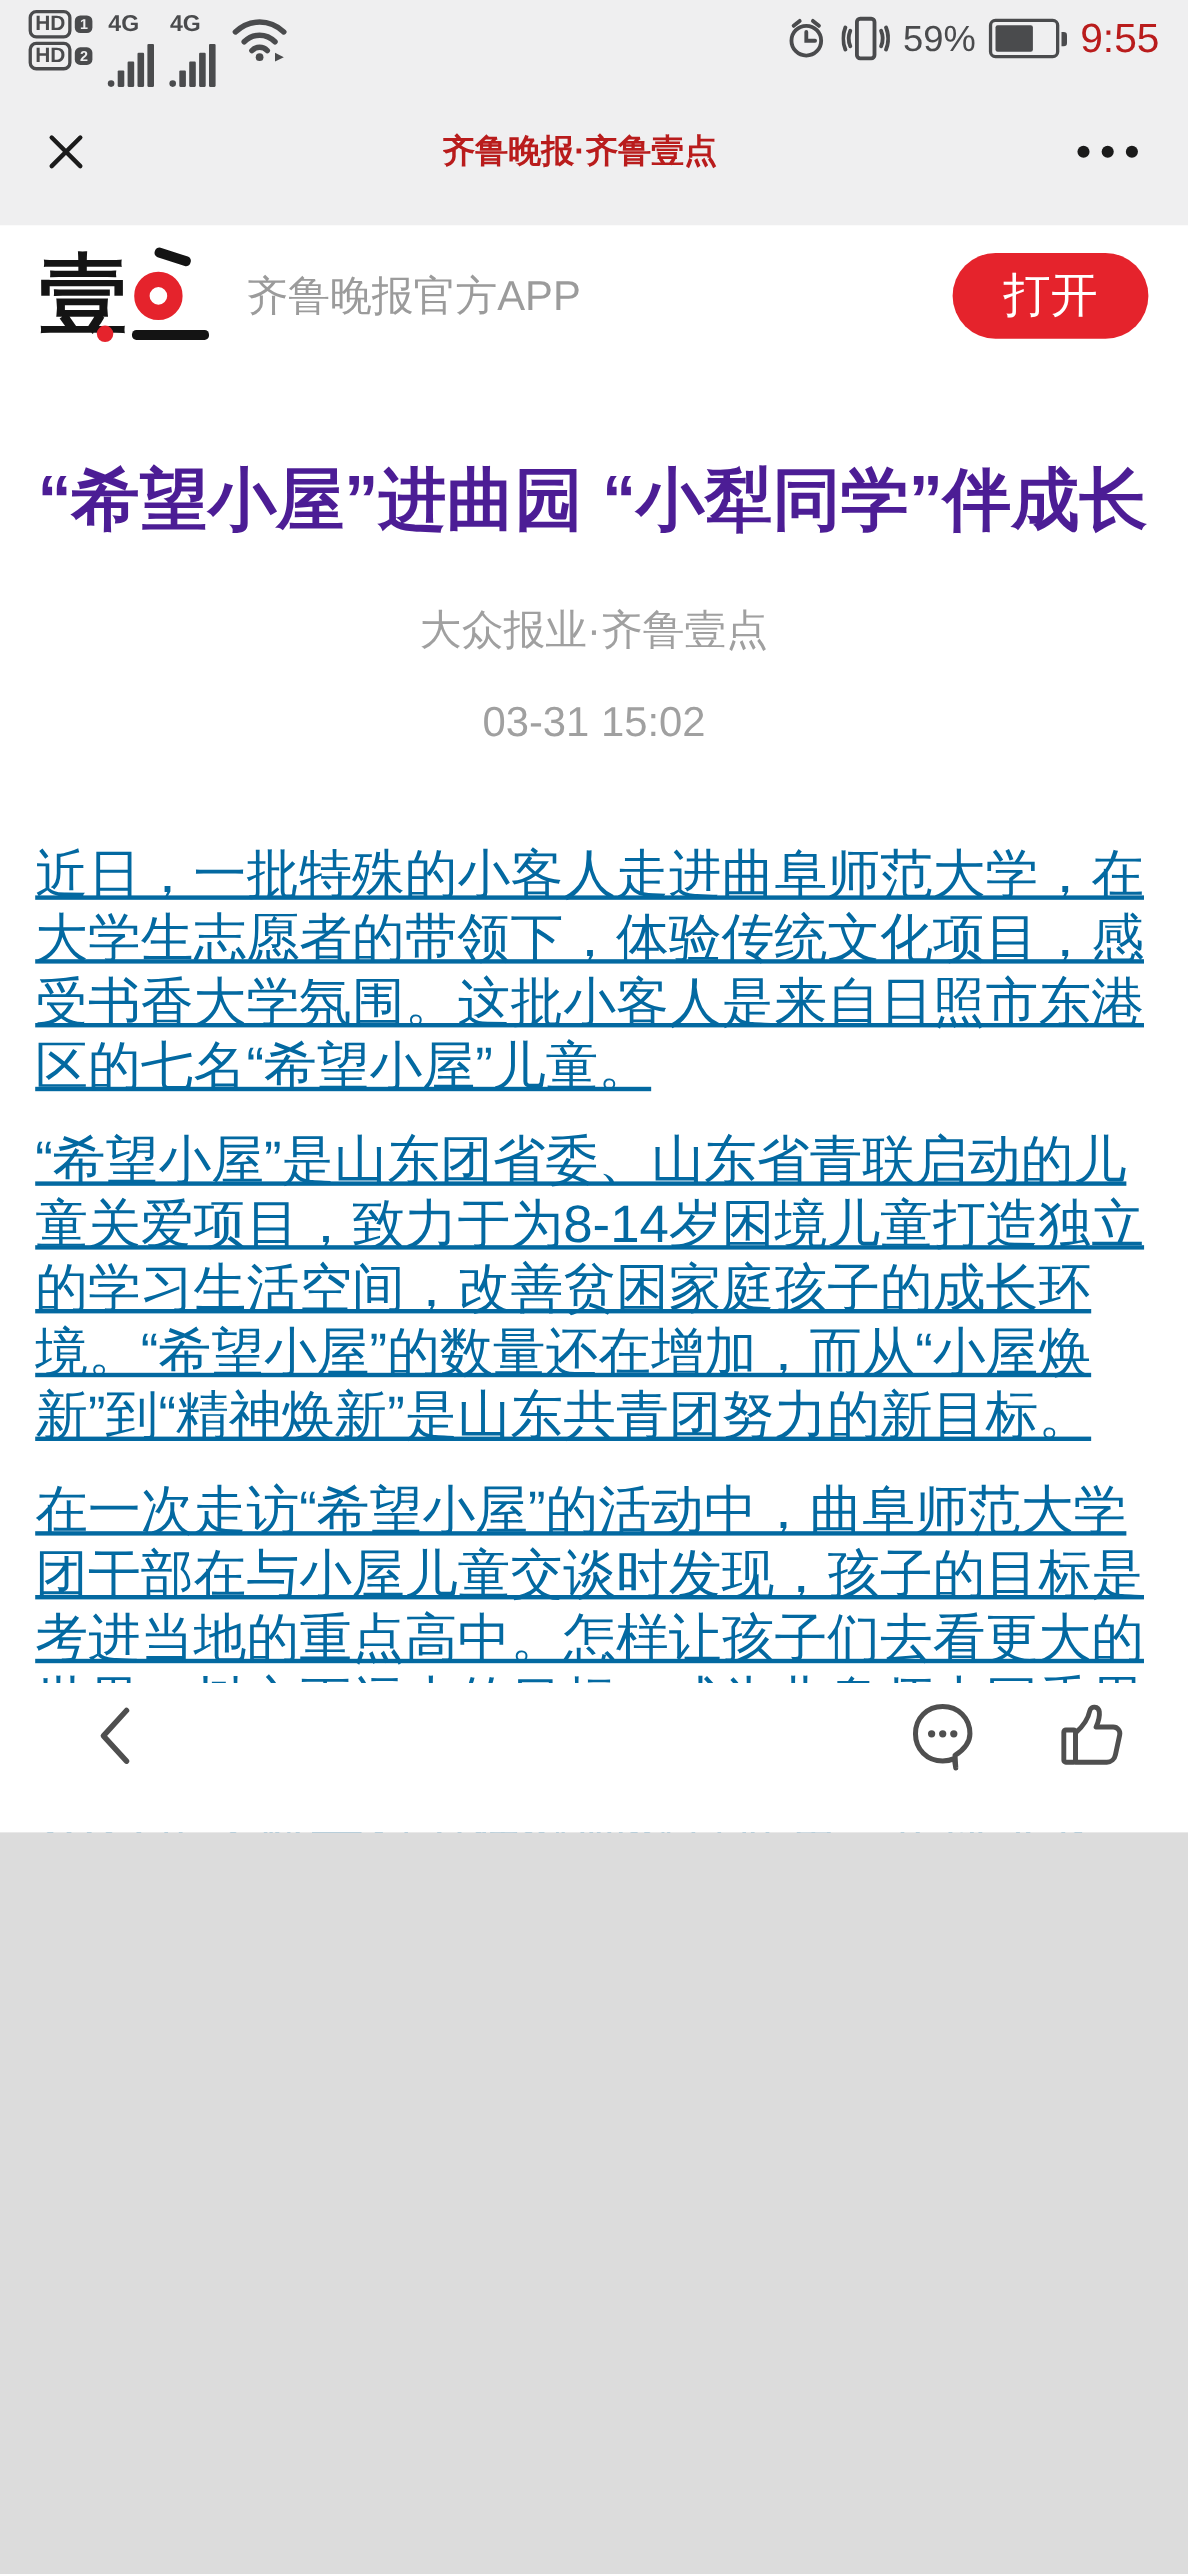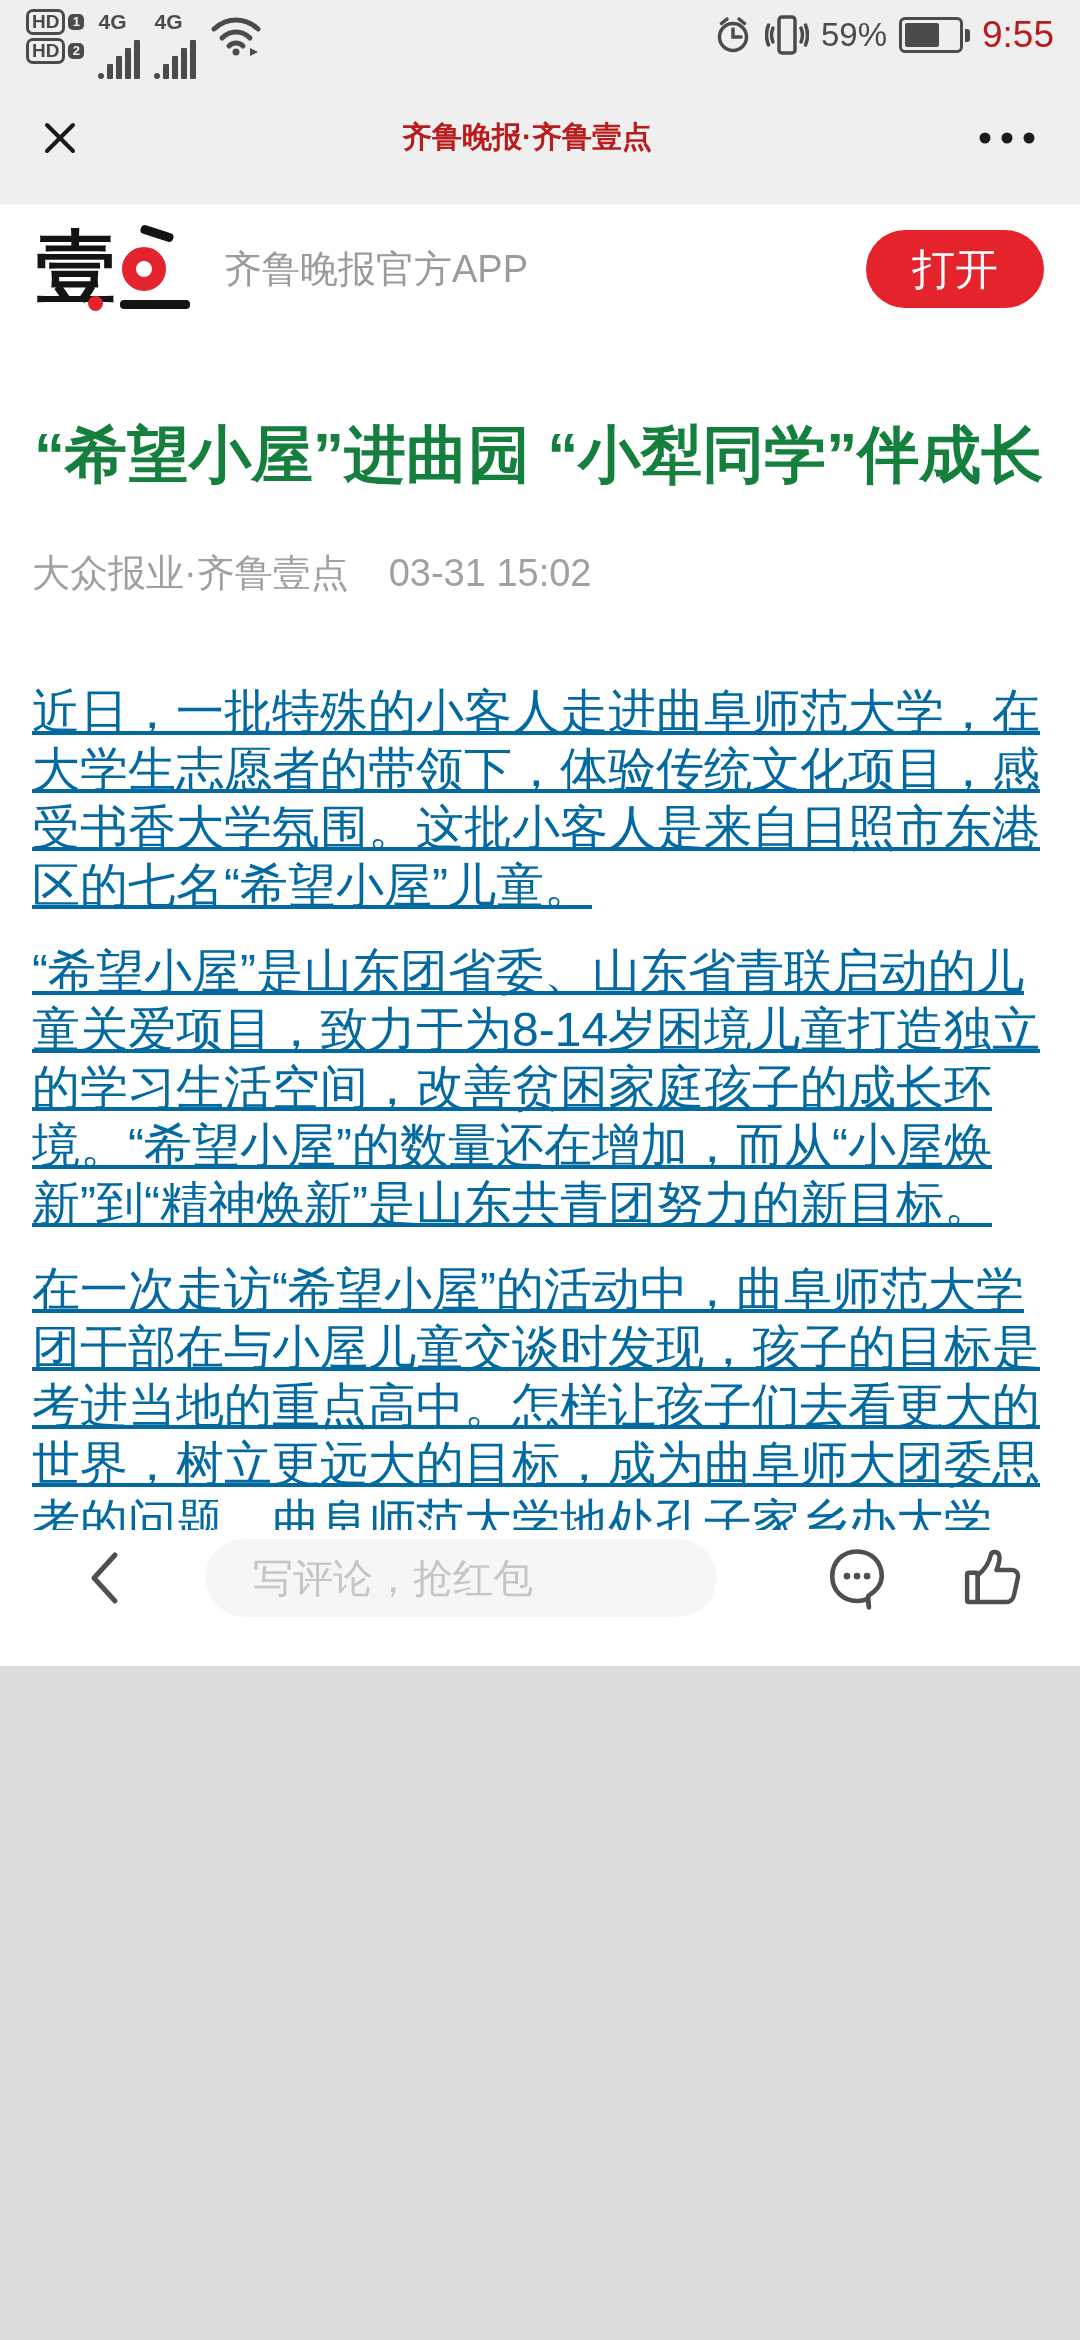--- a/index.html
+++ b/index.html
@@ -56,25 +56,25 @@
   .logo-bottom-stroke{position:absolute;left:84px;bottom:6px;width:70px;height:9px;background:#141414;border-radius:4px;}
   .app-name{margin-left:30px;font-size:38px;color:#9b9b9b;}
   .open-btn{
     margin-left:auto;background:var(--accent,#e5232c);color:#fff;font-size:43px;
     border:none;border-radius:40px;padding:0 46px;height:78px;line-height:78px;
     font-family:inherit;
   }
   
   .article{padding:0 32px;}
   .article-title{
-    margin:80px 2px 0;font-size:62px;line-height:84px;font-weight:700;color:#15803d;
+    margin:80px 2px 0;font-size:62px;line-height:84px;font-weight:700;color:#4c1d95;
     letter-spacing:0;
   }
   .byline{margin-top:54px;display:flex;align-items:center;gap:40px;
-    font-size:38px;line-height:44px;color:#a0a0a0;}
+    font-size:38px;line-height:44px;color:#a0a0a0;flex-direction:column;}
   .article-body p{margin:28px 0 0;font-size:48px;line-height:58px;color:#0369a1;text-decoration:underline;}
   .article-body p:first-child{margin-top:88px;}
   
   .bottom-bar{
     position:absolute;left:0;right:0;bottom:0;height:136px;background:#ffffff;
     display:flex;align-items:center;box-sizing:border-box;
     padding:0 56px 40px 88px;z-index:5;
   }
   .comment-input{
     margin-left:85px;width:512px;height:78px;box-sizing:border-box;
@@ -202,21 +202,20 @@
       <p>在一次走访“希望小屋”的活动中，曲阜师范大学团干部在与小屋儿童交谈时发现，孩子的目标是考进当地的重点高中。怎样让孩子们去看更大的世界，树立更远大的目标，成为曲阜师大团委思考的问题。曲阜师范大学地处孔子家乡办大学，2021年学校要着力在教师教育底色、传统文化特色两翼发力，由此，“希望小屋”进曲园活动正式</p>
     </div>
   </div>
 
   <div class="bottom-bar">
     <span class="icon-btn">
       <svg width="32" height="56" viewBox="0 0 32 56" fill="none" stroke="#4f4f4f" stroke-width="5" stroke-linecap="round" stroke-linejoin="round">
         <path d="M27 5 L6 28 L27 51"></path>
       </svg>
     </span>
-    <input class="comment-input" type="text" placeholder="写评论，抢红包" style="">
     <div class="bb-icons">
       <span class="icon-btn">
         <svg width="66" height="66" viewBox="0 0 72 72" fill="none" stroke="#4f4f4f" stroke-width="5" stroke-linejoin="round">
           <path d="M36 7 C20.5 7 9 18.5 9 34 c0 15.5 11.5 27 27 27 c4 0 8 -0.8 11.5 -2.3 L49 68 l-0.8 -12.5 C56 50.5 63 43 63 34 C63 18.5 51.5 7 36 7 Z"></path>
           <circle cx="25" cy="34" r="3.6" fill="#4f4f4f" stroke="none"></circle>
           <circle cx="36" cy="34" r="3.6" fill="#4f4f4f" stroke="none"></circle>
           <circle cx="47" cy="34" r="3.6" fill="#4f4f4f" stroke="none"></circle>
         </svg>
       </span>
       <span class="icon-btn">

